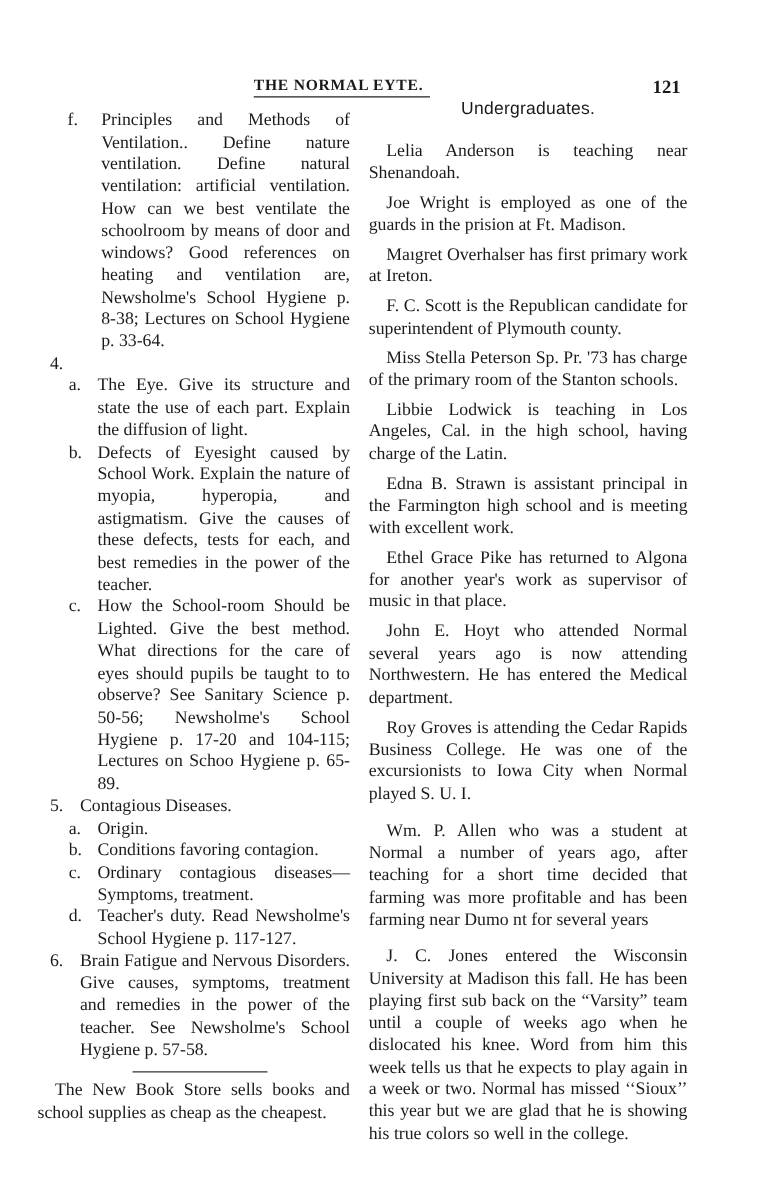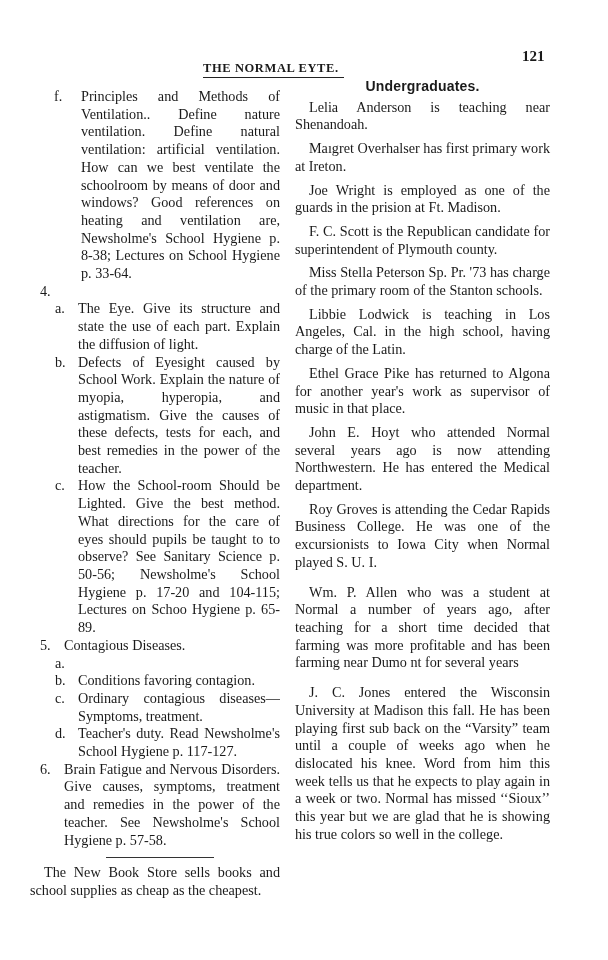--- a/index.html
+++ b/index.html
@@ -7,40 +7,40 @@
     width: 608px; height: 960px; background: #ffffff; position: relative; overflow: hidden;
     font-family: "Liberation Serif", "DejaVu Serif", serif; color: #1a1a1a;
   }
   .page { position: absolute; left: 0; top: 0; width: 608px; height: 788px; }
   .running-head {
     position: absolute; left: 203px; top: 61px;
     font-family: "Liberation Serif", serif; font-weight: bold; font-size: 12.5px;
     letter-spacing: 0.6px; border-bottom: 1.5px solid #222; padding-bottom: 1px; width: 141px;
   }
   .page-number {
-    position: absolute; left: 522px; top: 48px; font-weight: bold; font-size: 15px;
+    position: absolute; left: 522px; top: 62px; font-weight: bold; font-size: 15px;
   }
   .col { position: absolute; font-size: 14.2px; line-height: 17.7px; }
   .col-left { left: 40px; top: 88px; width: 240px; }
   .col-right { left: 295px; top: 78px; width: 255px; }
   .item { display: flex; }
   .marker { flex: 0 0 auto; }
   .text { flex: 1 1 auto; text-align: justify; }
   .lvl1 .marker { width: 24px; }
   .lvl2 { padding-left: 15px; }
   .lvl2 .marker { width: 23px; }
   .topf .marker { width: 27px; padding-left: 14px; }
   .topf .text { padding-left: 0; }
   .rule-short {
     margin: 8px 0 6px 66px; width: 108px; border-top: 1.2px solid #333;
   }
   .notice { text-align: justify; text-indent: 14px; margin-left: -10px; width: 250px; }
   .section-heading {
-    font-family: "Liberation Sans", "DejaVu Sans", sans-serif; font-weight: bold;
-    font-size: 14px; text-align: center; margin: 0 0 3px 0; letter-spacing: 0.2px;
+    font-family: "Liberation Sans", "DejaVu Sans", sans-serif; font-weight: normal;
+    font-size: 14px; text-align: center; margin: 0 0 17px 0; letter-spacing: 0.2px;
   }
   .para { text-indent: 14px; text-align: justify; margin: 0 0 6px 0; }
   .para.gap { margin-top: 12px; }
 </style>
 </head>
 <body>
 
 <div class="page">
   <div class="running-head">THE NORMAL EYTE.</div>
   <div class="page-number">121</div>
@@ -64,20 +64,21 @@
     <div class="item lvl2">
       <span class="marker">c.</span>
       <span class="text">How the School-room Should be Lighted. Give the best method. What directions for the care of eyes should pupils be taught to to observe? See Sanitary Science p. 50-56; Newsholme's School Hygiene p. 17-20 and 104-115; Lectures on Schoo Hygiene p. 65-89.</span>
     </div>
     <div class="item lvl1">
       <span class="marker">5.</span>
       <span class="text">Contagious Diseases.</span>
     </div>
     <div class="item lvl2">
       <span class="marker">a.</span>
+      <span class="text">Origin.</span>
     </div>
     <div class="item lvl2">
       <span class="marker">b.</span>
       <span class="text">Conditions favoring contagion.</span>
     </div>
     <div class="item lvl2">
       <span class="marker">c.</span>
       <span class="text">Ordinary contagious diseases—Symptoms, treatment.</span>
     </div>
     <div class="item lvl2">
@@ -88,24 +89,25 @@
       <span class="marker">6.</span>
       <span class="text">Brain Fatigue and Nervous Disorders. Give causes, symptoms, treatment and remedies in the power of the teacher. See Newsholme's School Hygiene p. 57-58.</span>
     </div>
     <div class="rule-short"></div>
     <div class="notice">The New Book Store sells books and school supplies as cheap as the cheapest.</div>
   </div>
 
   <div class="col col-right">
     <div class="section-heading">Undergraduates.</div>
     <p class="para">Lelia Anderson is teaching near Shenandoah.</p>
+    <p class="para">Joe Wright is employed as one of the guards in the prision at Ft. Madison.</p>
     <p class="para">Maıgret Overhalser has first primary work at Ireton.</p>
-    <p class="para">Joe Wright is employed as one of the guards in the prision at Ft. Madison.</p>
     <p class="para">F. C. Scott is the Republican candidate for superintendent of Plymouth county.</p>
     <p class="para">Miss Stella Peterson Sp. Pr. '73 has charge of the primary room of the Stanton schools.</p>
     <p class="para">Libbie Lodwick is teaching in Los Angeles, Cal. in the high school, having charge of the Latin.</p>
+    <p class="para">Edna B. Strawn is assistant principal in the Farmington high school and is meeting with excellent work.</p>
     <p class="para">Ethel Grace Pike has returned to Algona for another year's work as supervisor of music in that place.</p>
     <p class="para">John E. Hoyt who attended Normal several years ago is now attending Northwestern. He has entered the Medical department.</p>
     <p class="para">Roy Groves is attending the Cedar Rapids Business College. He was one of the excursionists to Iowa City when Normal played S. U. I.</p>
     <p class="para gap">Wm. P. Allen who was a student at Normal a number of years ago, after teaching for a short time decided that farming was more profitable and has been farming near Dumo nt for several years</p>
     <p class="para gap">J. C. Jones entered the Wisconsin University at Madison this fall. He has been playing first sub back on the “Varsity” team until a couple of weeks ago when he dislocated his knee. Word from him this week tells us that he expects to play again in a week or two. Normal has missed ‘‘Sioux’’ this year but we are glad that he is showing his true colors so well in the college.</p>
   </div>
 </div>
 
 </body></html>

